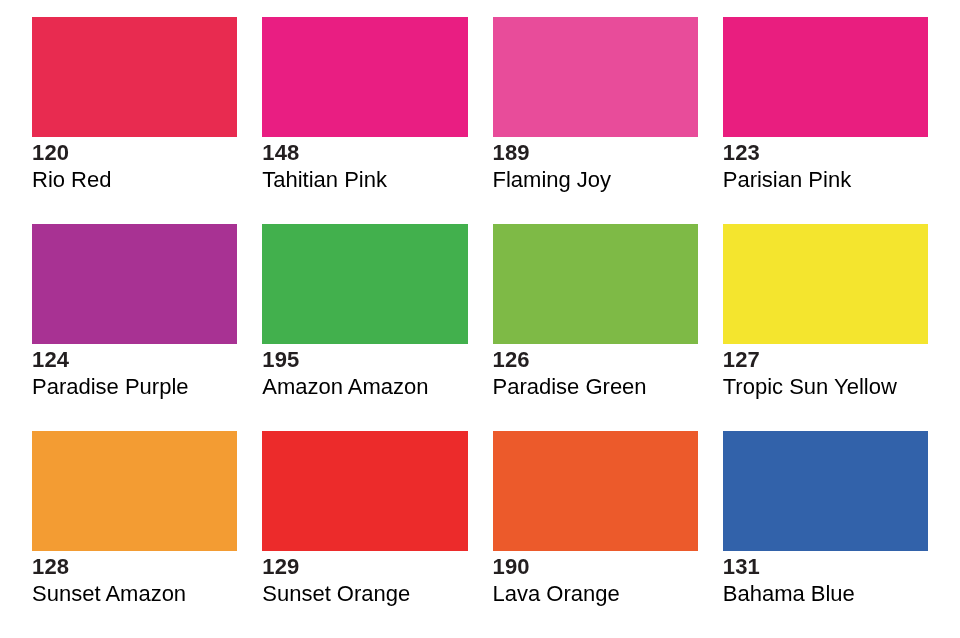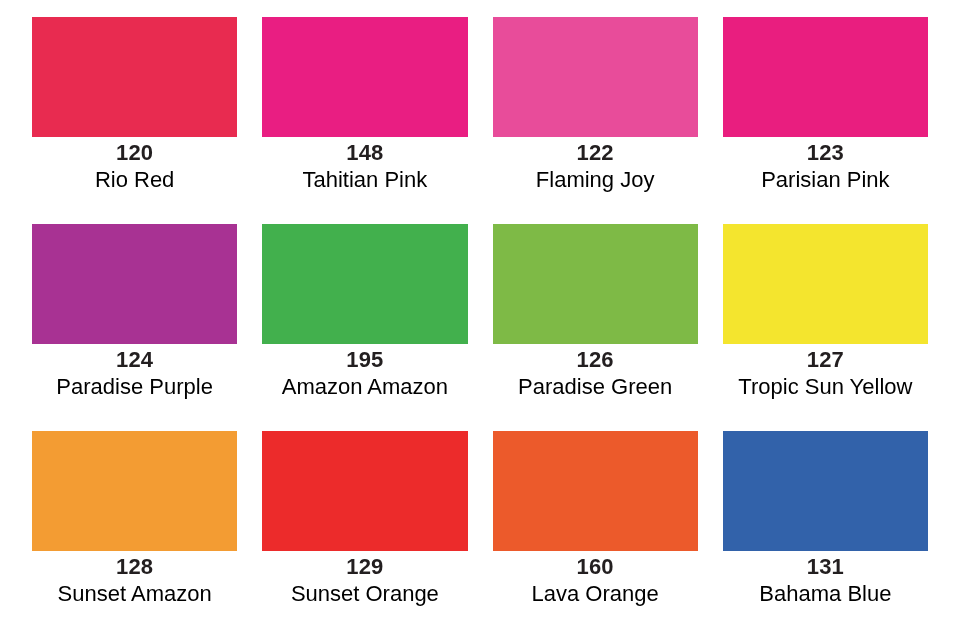--- a/index.html
+++ b/index.html
@@ -44,21 +44,21 @@
   .swatch-chip {
     width: 100%;
     height: 120px;
     flex: 0 0 120px;
     display: block;
   }
 
   .swatch-caption {
     flex: 1 1 auto;
     padding-top: 5px;
-    text-align: center;
+    text-align: left;
     color: #231f20;
     line-height: 1.0;
     white-space: nowrap;
   }
 
   .swatch-code {
     display: block;
     font-size: 22px;
     font-weight: bold;
     letter-spacing: 0.2px;
@@ -92,21 +92,21 @@
       <div class="swatch-chip" style="background-color: rgb(233, 30, 130);"></div>
       <div class="swatch-caption">
         <span class="swatch-code">148</span>
         <span class="swatch-name">Tahitian Pink</span>
       </div>
     </div>
 
     <div class="swatch-cell">
       <div class="swatch-chip" style="background-color: rgb(232, 76, 154);"></div>
       <div class="swatch-caption">
-        <span class="swatch-code">122</span>
+        <span class="swatch-code">189</span>
         <span class="swatch-name">Flaming Joy</span>
       </div>
     </div>
 
     <div class="swatch-cell">
       <div class="swatch-chip" style="background-color: rgb(233, 30, 127);"></div>
       <div class="swatch-caption">
         <span class="swatch-code">123</span>
         <span class="swatch-name">Parisian Pink</span>
       </div>
@@ -156,21 +156,21 @@
       <div class="swatch-chip" style="background-color: rgb(236, 43, 43);"></div>
       <div class="swatch-caption">
         <span class="swatch-code">129</span>
         <span class="swatch-name">Sunset Orange</span>
       </div>
     </div>
 
     <div class="swatch-cell">
       <div class="swatch-chip" style="background-color: rgb(236, 90, 43);"></div>
       <div class="swatch-caption">
-        <span class="swatch-code">160</span>
+        <span class="swatch-code">190</span>
         <span class="swatch-name">Lava Orange</span>
       </div>
     </div>
 
     <div class="swatch-cell">
       <div class="swatch-chip" style="background-color: rgb(50, 98, 170);"></div>
       <div class="swatch-caption">
         <span class="swatch-code">131</span>
         <span class="swatch-name">Bahama Blue</span>
       </div>

